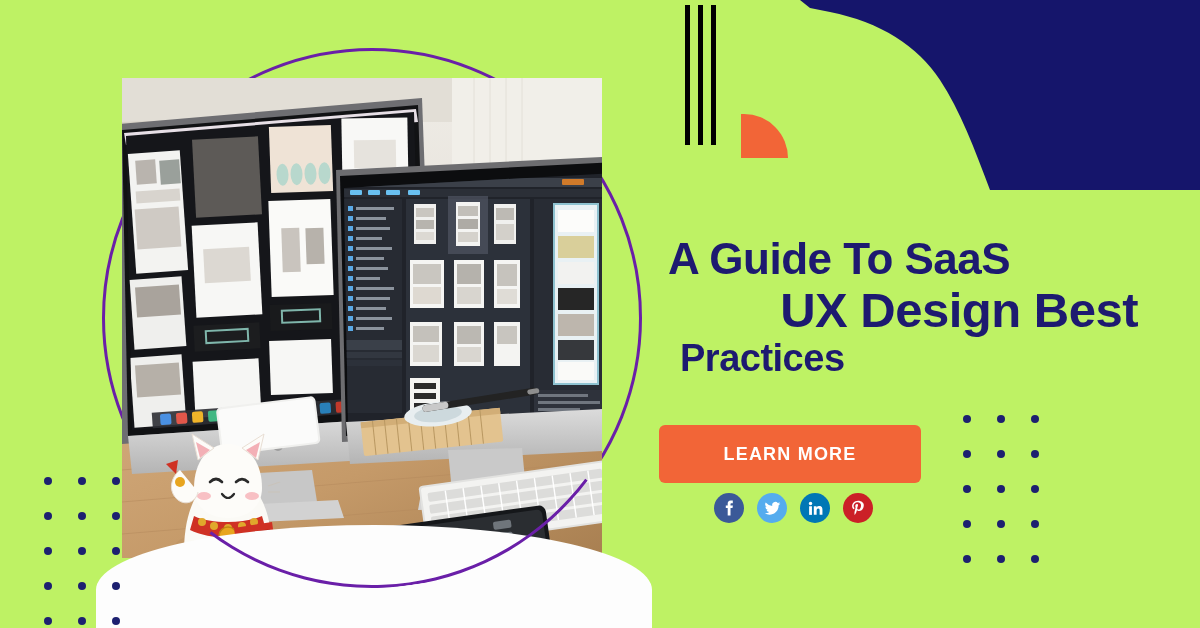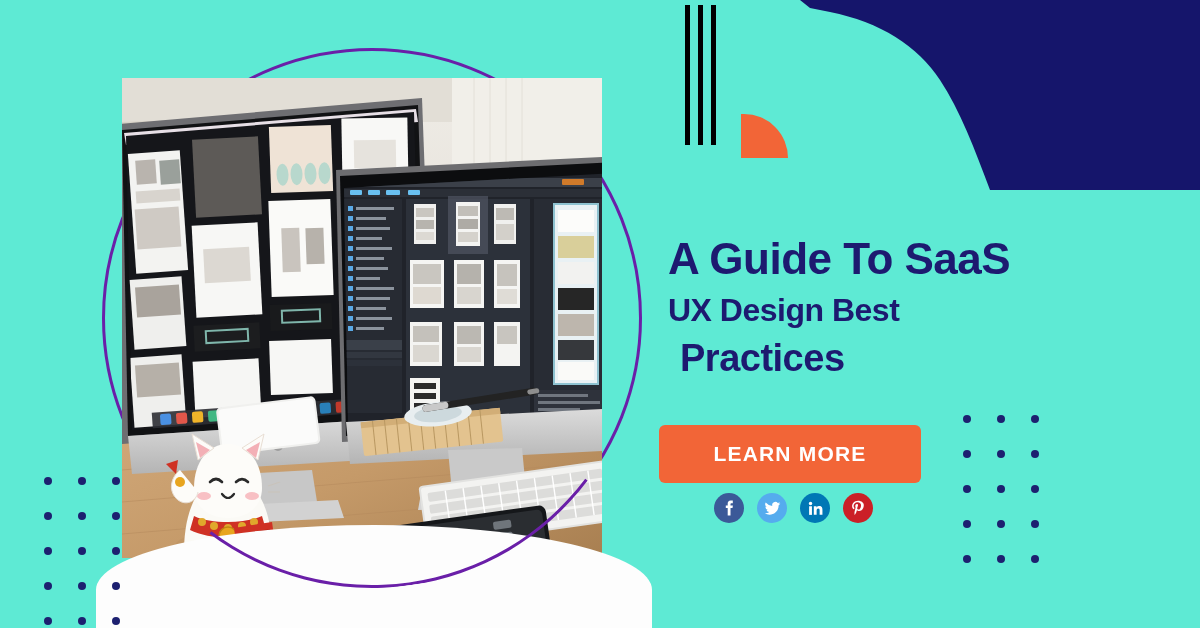--- a/index.html
+++ b/index.html
@@ -5,21 +5,21 @@
   * { box-sizing: border-box; margin: 0; padding: 0; }
   html, body {
     width: 1200px; height: 628px;
     background: #ffffff;
     font-family: "Liberation Sans", sans-serif;
     overflow: hidden;
   }
   #banner {
     position: relative;
     width: 1200px; height: 628px;
-    background: #5eead4;
+    background: #bef264;
     overflow: hidden;
     padding-left: 16px;
   }
 
   
   .navy-blob {
     position: absolute; top: 0; right: 0;
     width: 400px; height: 190px;
     pointer-events: none;
   }
@@ -87,34 +87,34 @@
     position: absolute;
     left: 668px; top: 232px;
     width: 470px;
   }
   .headline .line {
     color: #1d1a70;
     font-weight: bold;
     letter-spacing: -0.5px;
   }
   .headline .line1 { font-size: 44px; line-height: 54px; }
-  .headline .line2 { font-size: 32px; line-height: 48px; }
+  .headline .line2 { font-size: 49px; line-height: 48px; text-align: right; }
   .headline .line3 { font-size: 38px; line-height: 48px; margin-left: 12px; }
 
   
   .cta {
     position: absolute;
     left: 659px; top: 425px;
     width: 262px; height: 58px;
     background: #F26537;
     border: none;
     border-radius: 6px;
     color: #ffffff;
     font-family: "Liberation Sans", sans-serif;
-    font-size: 21px;
+    font-size: 18px;
     font-weight: bold;
     letter-spacing: 1.2px;
     cursor: pointer;
   }
 
   
   .socials { position: absolute; left: 714px; top: 493px; display: flex; gap: 13px; }
   .social {
     width: 30px; height: 30px; border-radius: 50%;
     display: flex; align-items: center; justify-content: center;

